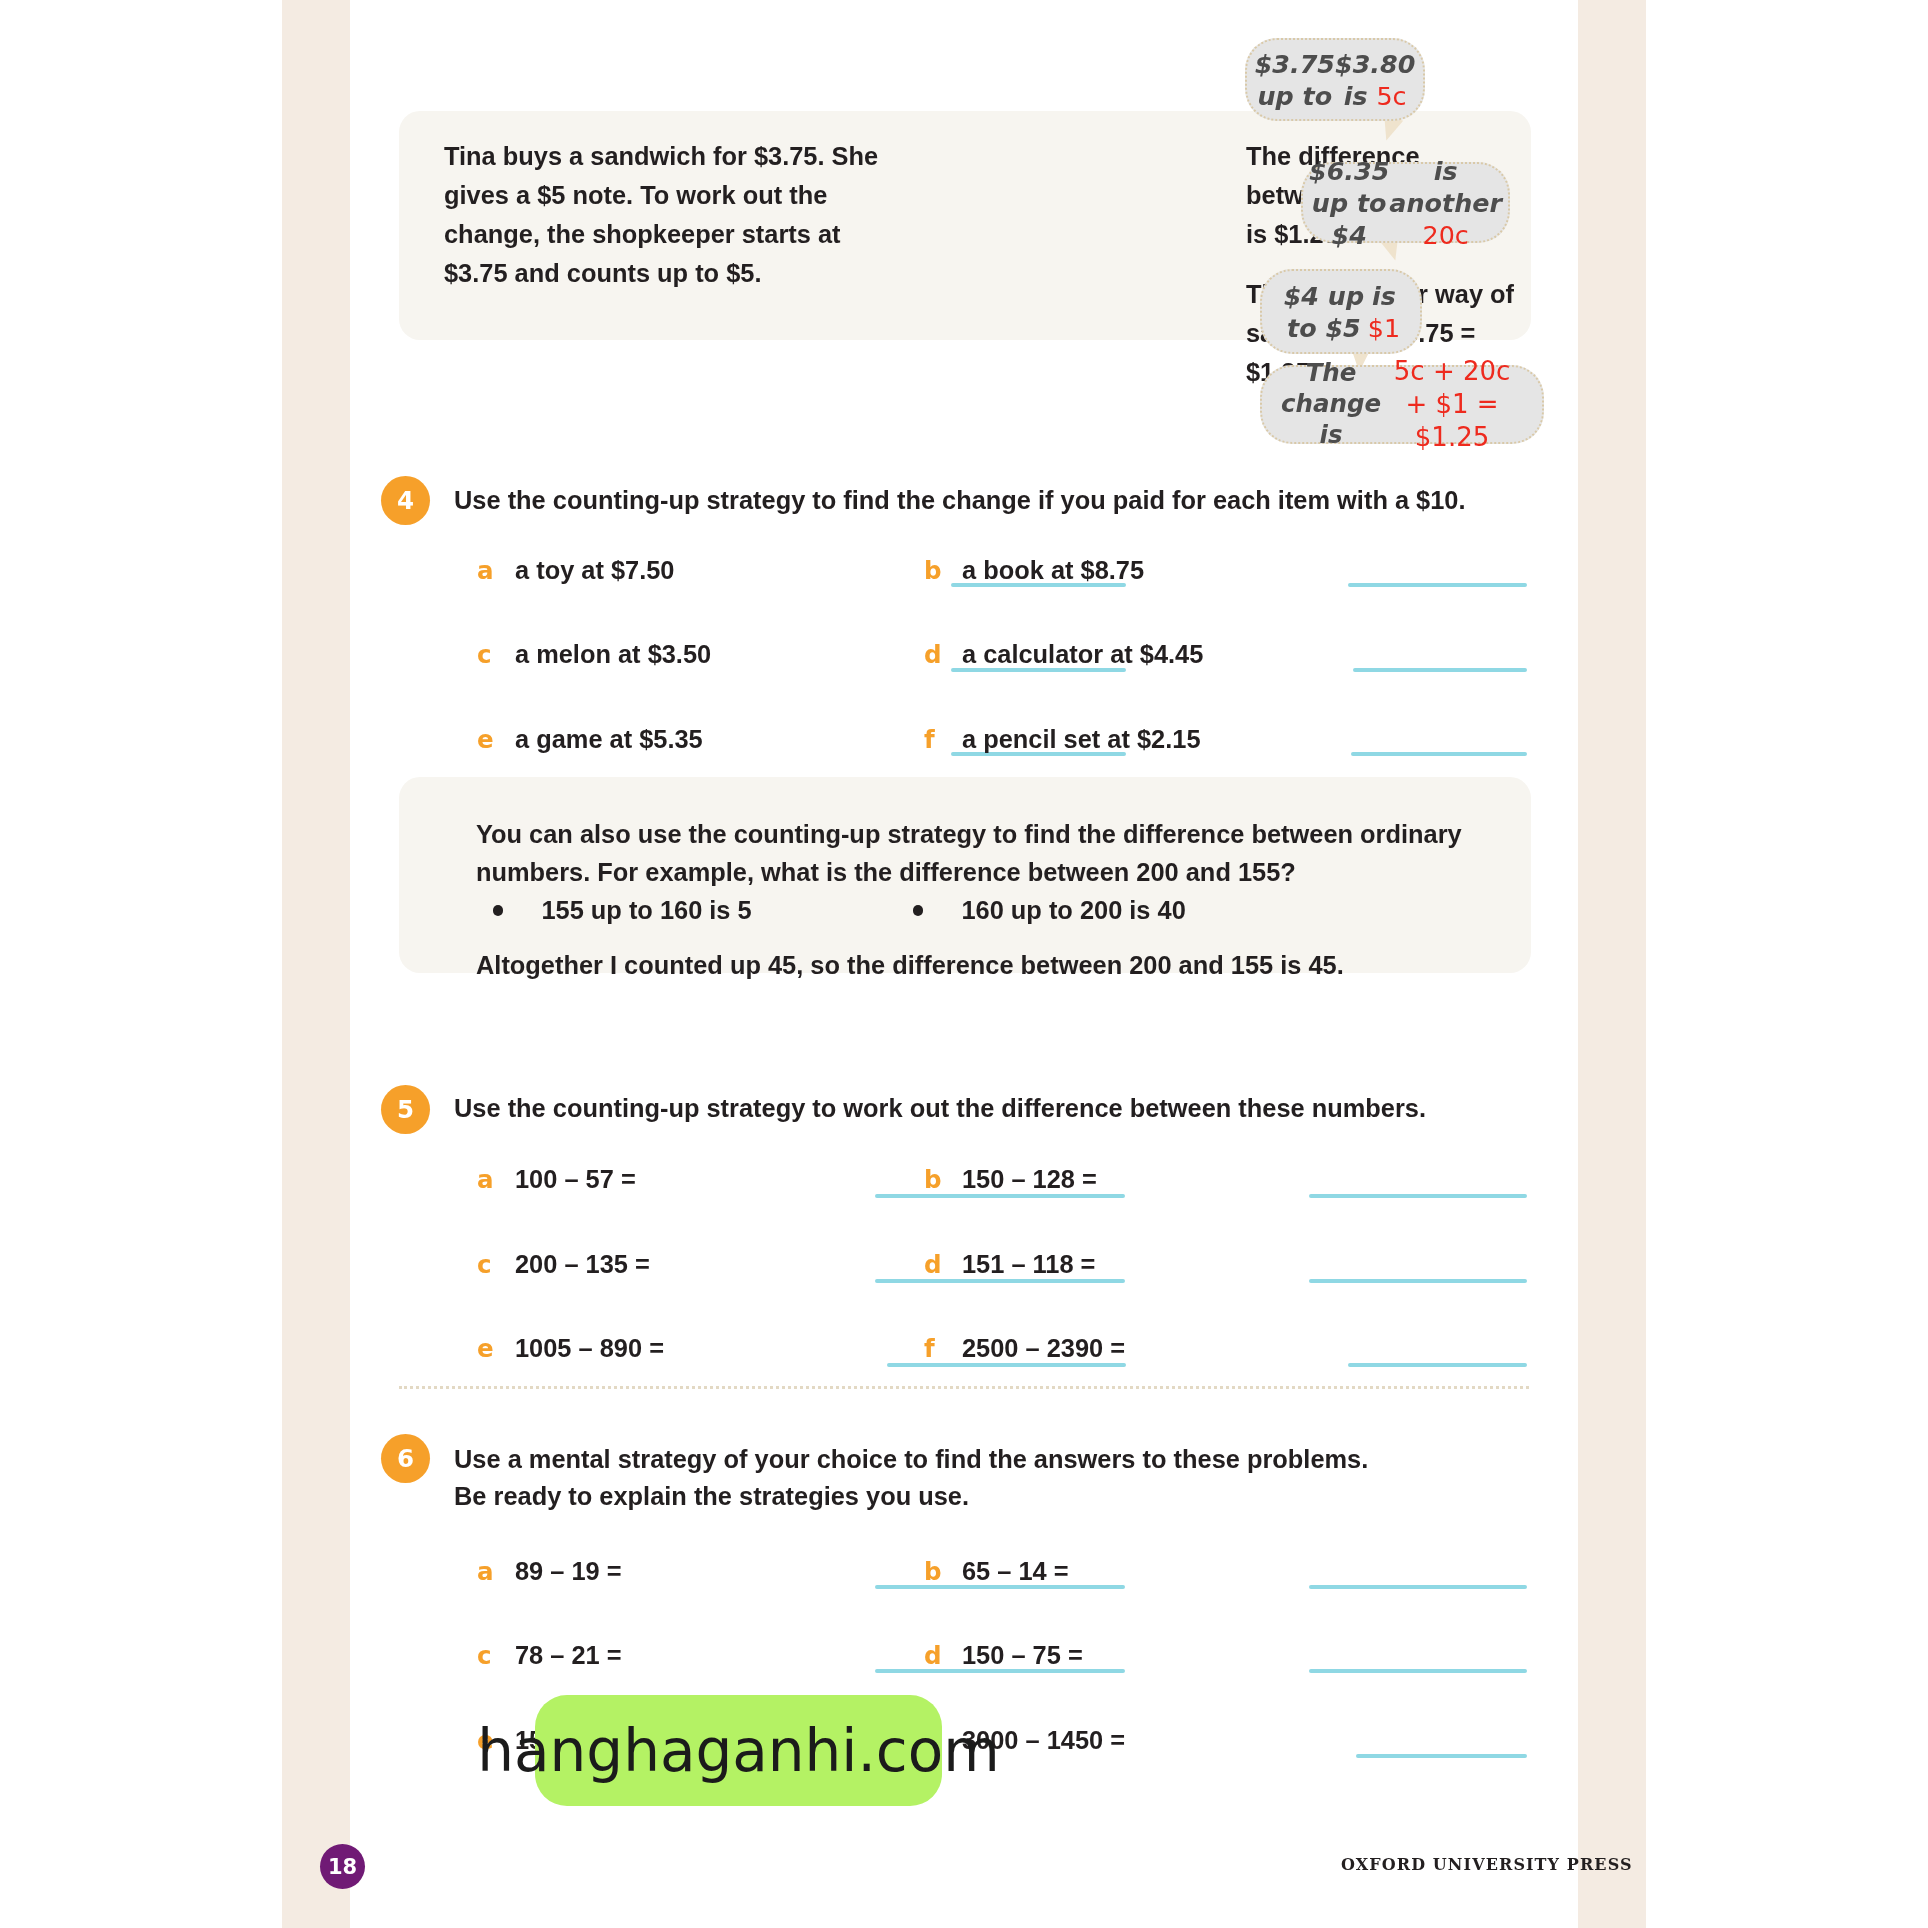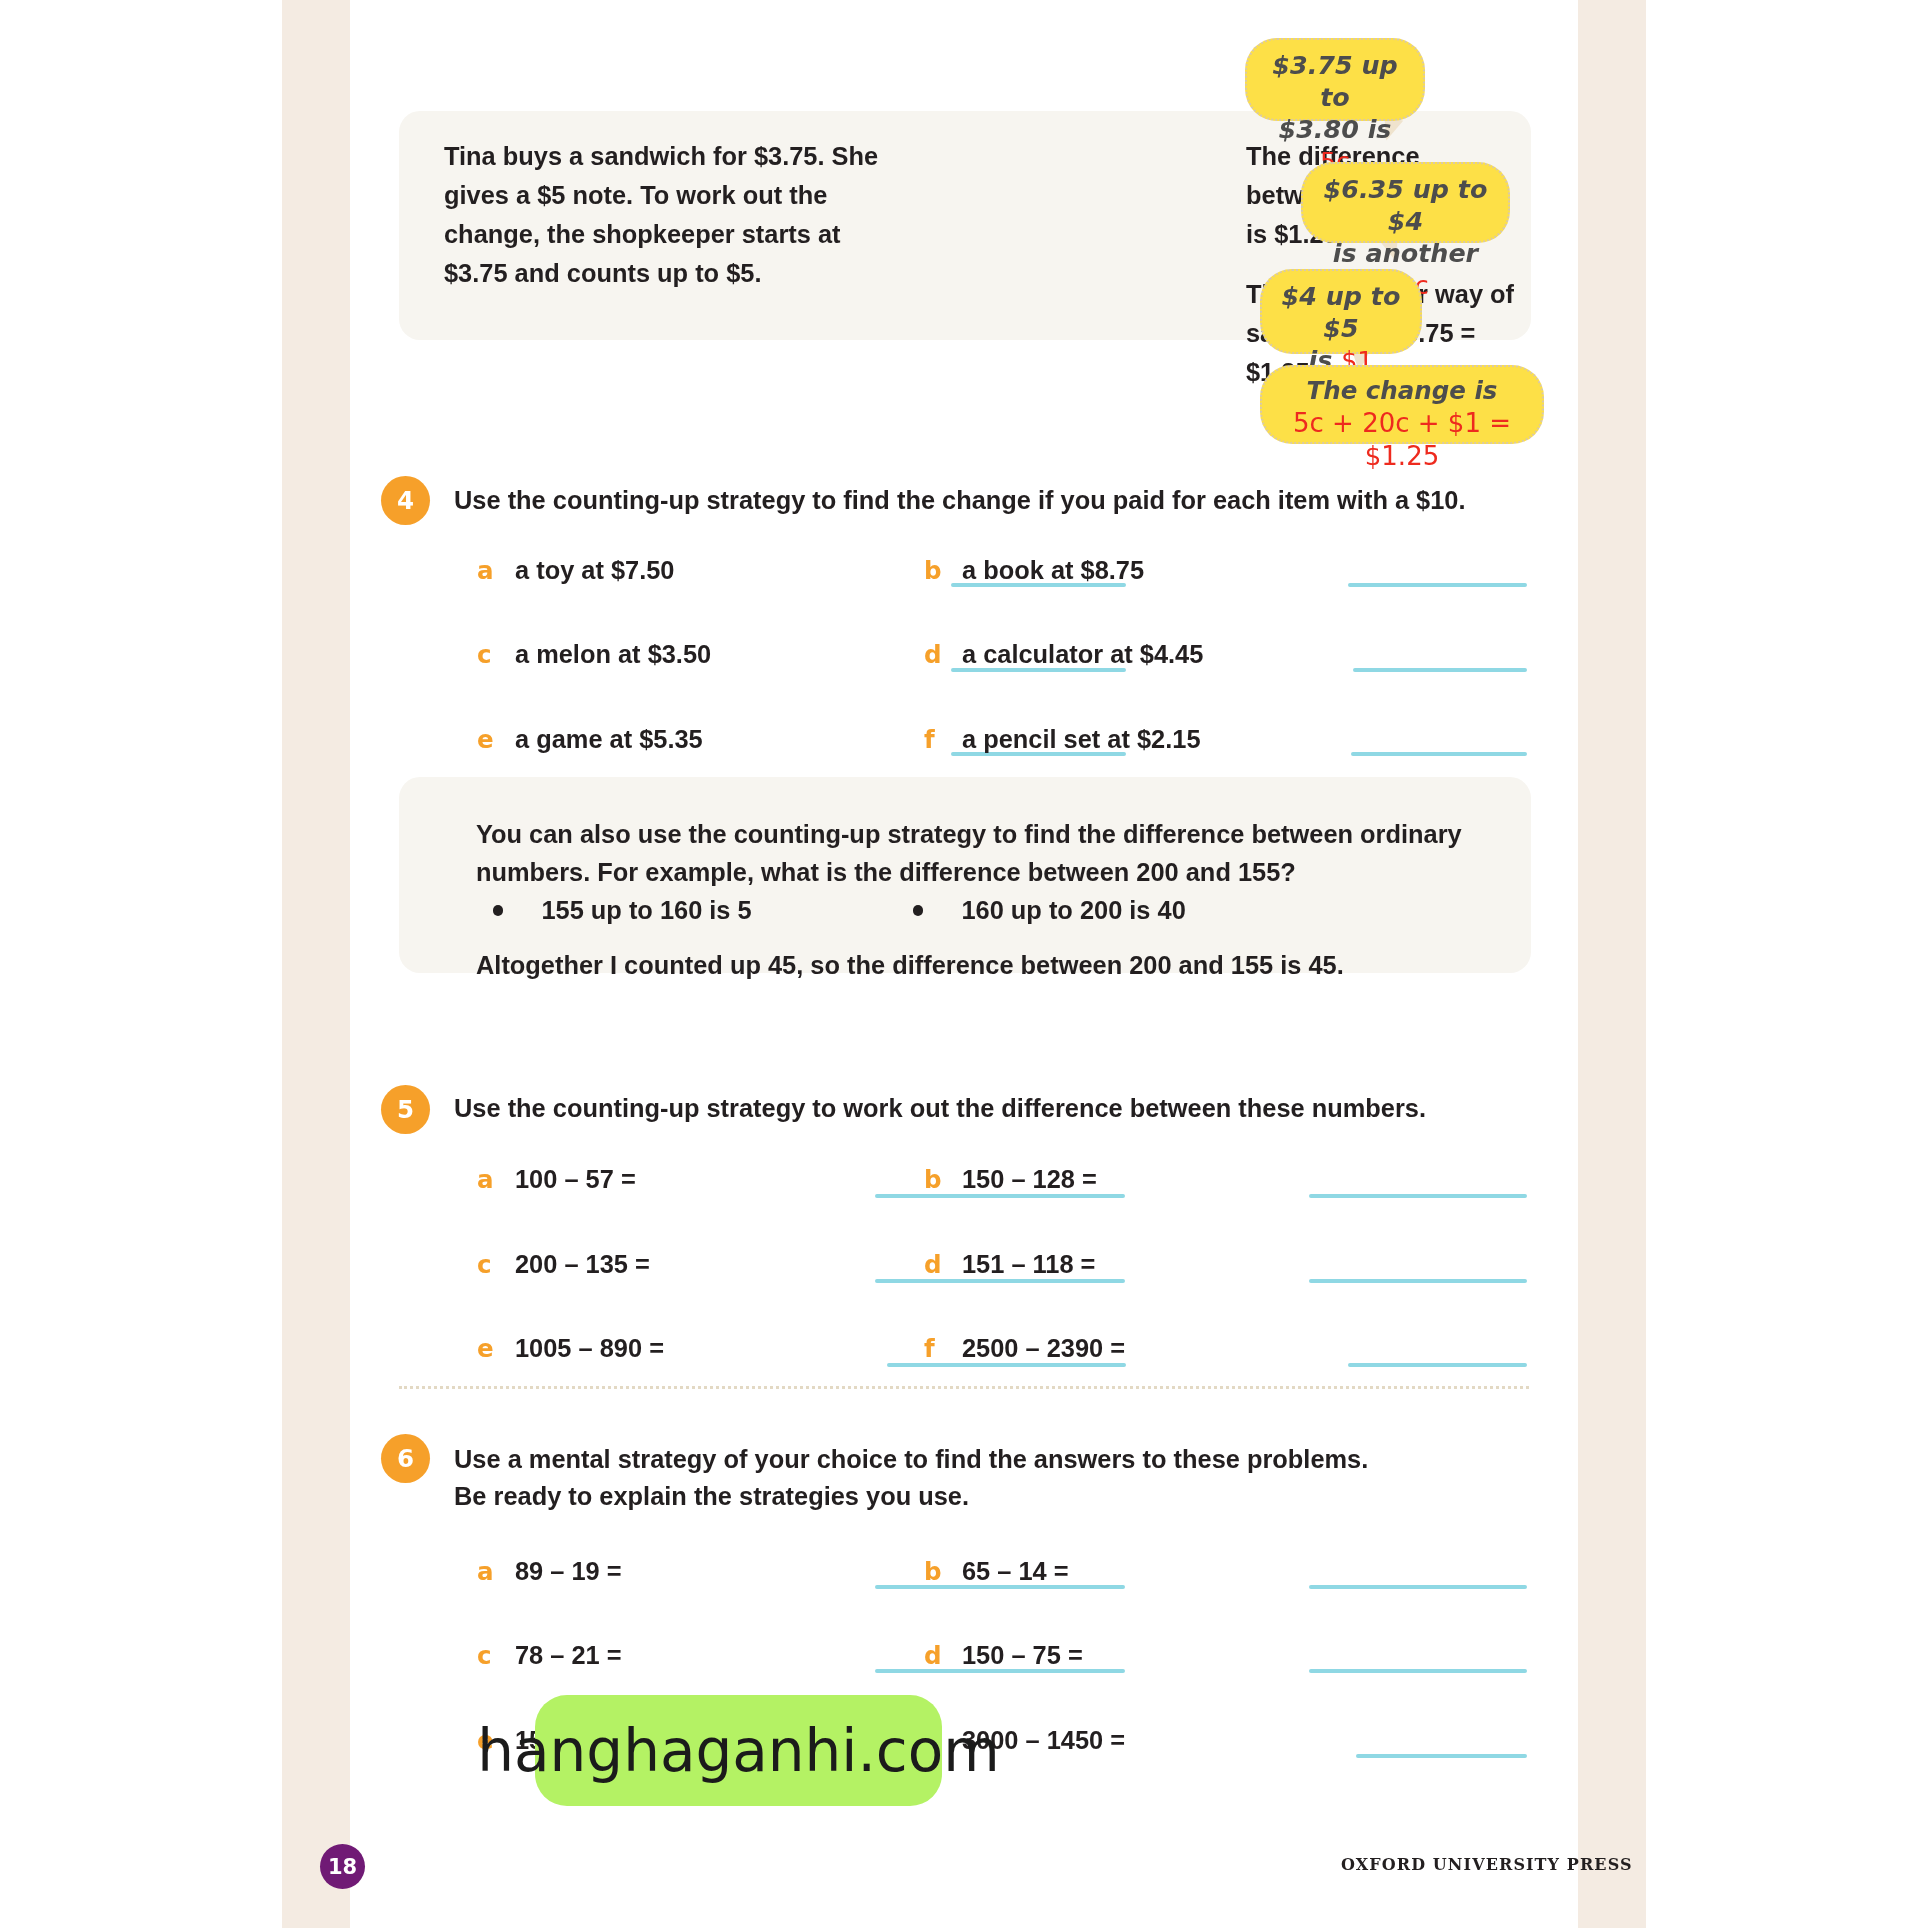--- a/index.html
+++ b/index.html
@@ -32,23 +32,23 @@
   }
   .intro-left p + p { margin-top:21px; }
   .intro-right {
     position:absolute; left:847px; top:26px; width:273px;
     font-size:25.4px; line-height:39px; color:#231f20; font-weight:600;
   }
   .intro-right p + p { margin-top:21px; }
 
   
   .bubble {
-    position:absolute; background:#fde047;
+    position:absolute; background:#e5e5e5;
     border:2.8px dotted #d9c9a8; border-radius:32px;
-    display:flex; flex-direction:column; align-items:center; 
+    display:flex; flex-direction:row; align-items:center; justify-content:center;
     text-align:center; color:#4d4d4d; font-weight:700;
     font-style:italic; font-family:"DejaVu Sans", sans-serif;
     line-height:1.26; padding:9.4px 19px;
   }
   .bubble .hl { color:#ee2a1e; font-style:normal; font-weight:400; }
   #bubble-1 { left:895px; top:38px;  width:180px; height:83px;  font-size:25.4px; }
   #bubble-2 { left:951px; top:162px; width:209px; height:81px;  font-size:25.4px; }
   #bubble-3 { left:910px; top:269px; width:162px; height:85px;  font-size:25.4px; }
   #bubble-4 { left:910px; top:365px; width:284px; height:79px;  font-size:24.5px; }
   #bubble-4 .l2 { font-size:26px; }

